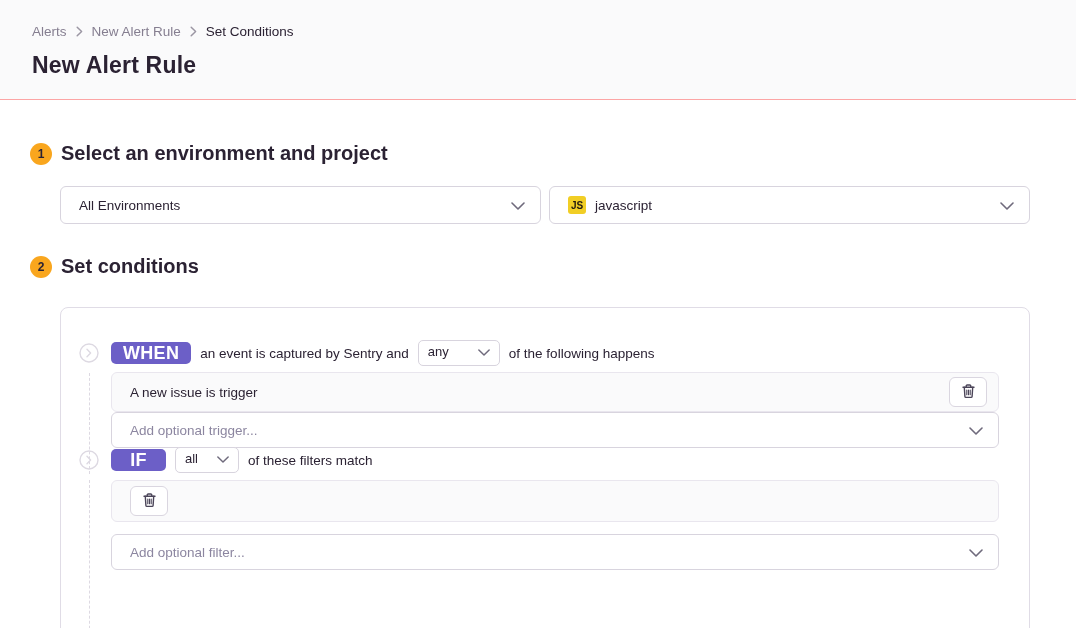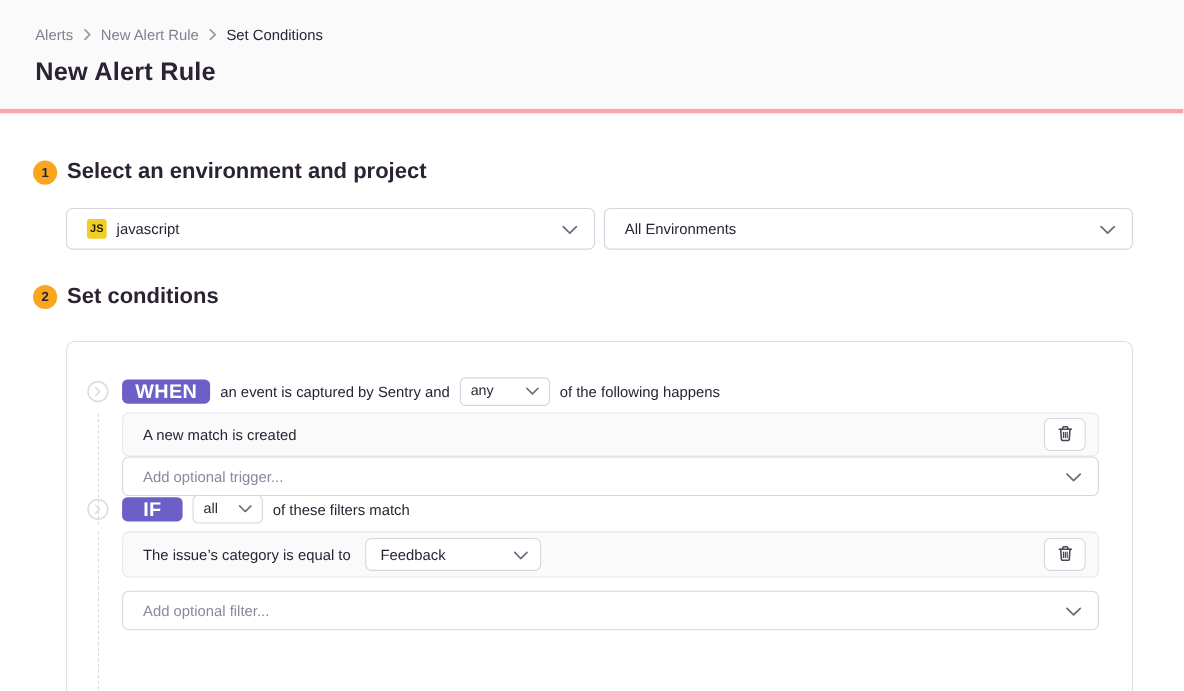--- a/index.html
+++ b/index.html
@@ -1,20 +1,20 @@
 <!DOCTYPE html>
 <html><head>
 <meta charset="utf-8">
 <style>
   * { margin:0; padding:0; box-sizing:border-box; }
   html,body { width:1076px; height:628px; overflow:hidden; background:#fff;
     font-family:"Liberation Sans", sans-serif; color:#2B2233; }
 
   
-  .page-header { background:#FAFAFB; border-bottom:4px solid #fca5a5; padding:24px 32px 20px; }
+  .page-header { background:#FAFAFB; border-bottom:1px solid #fca5a5; padding:24px 32px 20px; }
   .breadcrumb { display:flex; align-items:center; gap:9px; font-size:13.5px; }
   .crumb { color:#857E90; cursor:pointer; }
   .crumb.current { color:#2B2233; }
   .crumb-sep { display:flex; align-items:center; }
   .page-title { margin-top:13px; font-size:23px; font-weight:700; color:#2B2233; letter-spacing:.2px; }
 
   
   .main { padding:42px 0 0 30px; }
   .section-header { display:flex; align-items:center; gap:9px; }
   .num-badge { width:22px; height:22px; border-radius:50%; background:#F9A61E; color:#2B2233;
@@ -90,36 +90,36 @@
 
 <div class="main">
 
   <div class="section-header">
     <span class="num-badge">1</span>
     <span class="section-heading">Select an environment and project</span>
   </div>
 
   <div class="selects-row">
     <div class="select-control">
+      <span class="grow">All Environments</span>
+      <span>
+        <svg width="14" height="8" viewBox="0 0 14 8">
+            <path d="M1 1l6 6 6-6" fill="none" stroke="#6F6A7C" stroke-width="1.6" stroke-linecap="round" stroke-linejoin="round"></path>
+          </svg>
+      </span>
+    </div>
+    <div class="select-control">
       <span class="js-icon">JS</span>
       <span class="grow">javascript</span>
       <span>
         <svg width="14" height="8" viewBox="0 0 14 8">
             <path d="M1 1l6 6 6-6" fill="none" stroke="#6F6A7C" stroke-width="1.6" stroke-linecap="round" stroke-linejoin="round"></path>
           </svg>
       </span>
     </div>
-    <div class="select-control">
-      <span class="grow">All Environments</span>
-      <span>
-        <svg width="14" height="8" viewBox="0 0 14 8">
-            <path d="M1 1l6 6 6-6" fill="none" stroke="#6F6A7C" stroke-width="1.6" stroke-linecap="round" stroke-linejoin="round"></path>
-          </svg>
-      </span>
-    </div>
   </div>
 
   <div class="section-header" style="margin-top:31px;">
     <span class="num-badge">2</span>
     <span class="section-heading">Set conditions</span>
   </div>
 
   <div class="conditions-card">
 
     <div class="step">
@@ -137,21 +137,21 @@
           <span>
             <svg width="12" height="7" viewBox="0 0 14 8">
                 <path d="M1 1l6 6 6-6" fill="none" stroke="#6F6A7C" stroke-width="1.7" stroke-linecap="round" stroke-linejoin="round"></path>
               </svg>
           </span>
         </span>
         <span>of the following happens</span>
       </div>
 
       <div class="condition-row">
-        <span>A new match is created</span>
+        <span>A new issue is trigger</span>
         <button class="trash-button">
           <span>
             <svg width="15" height="16" viewBox="0 0 15 16" fill="none" stroke="#4A4458" stroke-width="1.4" stroke-linecap="round" stroke-linejoin="round">
                 <path d="M2 4.3h11"></path>
                 <path d="M5.2 4.3V3a1 1 0 0 1 1-1h2.6a1 1 0 0 1 1 1v1.3"></path>
                 <path d="M3.3 4.3l.6 9.2a1 1 0 0 0 1 .9h5.2a1 1 0 0 0 1-.9l.6-9.2"></path>
                 <path d="M5.8 7v4.8M7.5 7v4.8M9.2 7v4.8" stroke-width="1.1"></path>
               </svg>
           </span>
         </button>
@@ -181,31 +181,20 @@
           <span>
             <svg width="12" height="7" viewBox="0 0 14 8">
                 <path d="M1 1l6 6 6-6" fill="none" stroke="#6F6A7C" stroke-width="1.7" stroke-linecap="round" stroke-linejoin="round"></path>
               </svg>
           </span>
         </span>
         <span>of these filters match</span>
       </div>
 
       <div class="condition-row tall mt8">
-        <span class="row-left">
-          <span>The issue’s category is equal to</span>
-          <span class="inline-select">
-            <span>Feedback</span>
-            <span>
-              <svg width="13" height="8" viewBox="0 0 14 8">
-                  <path d="M1 1l6 6 6-6" fill="none" stroke="#6F6A7C" stroke-width="1.6" stroke-linecap="round" stroke-linejoin="round"></path>
-                </svg>
-            </span>
-          </span>
-        </span>
         <button class="trash-button">
           <span>
             <svg width="15" height="16" viewBox="0 0 15 16" fill="none" stroke="#4A4458" stroke-width="1.4" stroke-linecap="round" stroke-linejoin="round">
                 <path d="M2 4.3h11"></path>
                 <path d="M5.2 4.3V3a1 1 0 0 1 1-1h2.6a1 1 0 0 1 1 1v1.3"></path>
                 <path d="M3.3 4.3l.6 9.2a1 1 0 0 0 1 .9h5.2a1 1 0 0 0 1-.9l.6-9.2"></path>
                 <path d="M5.8 7v4.8M7.5 7v4.8M9.2 7v4.8" stroke-width="1.1"></path>
               </svg>
           </span>
         </button>

